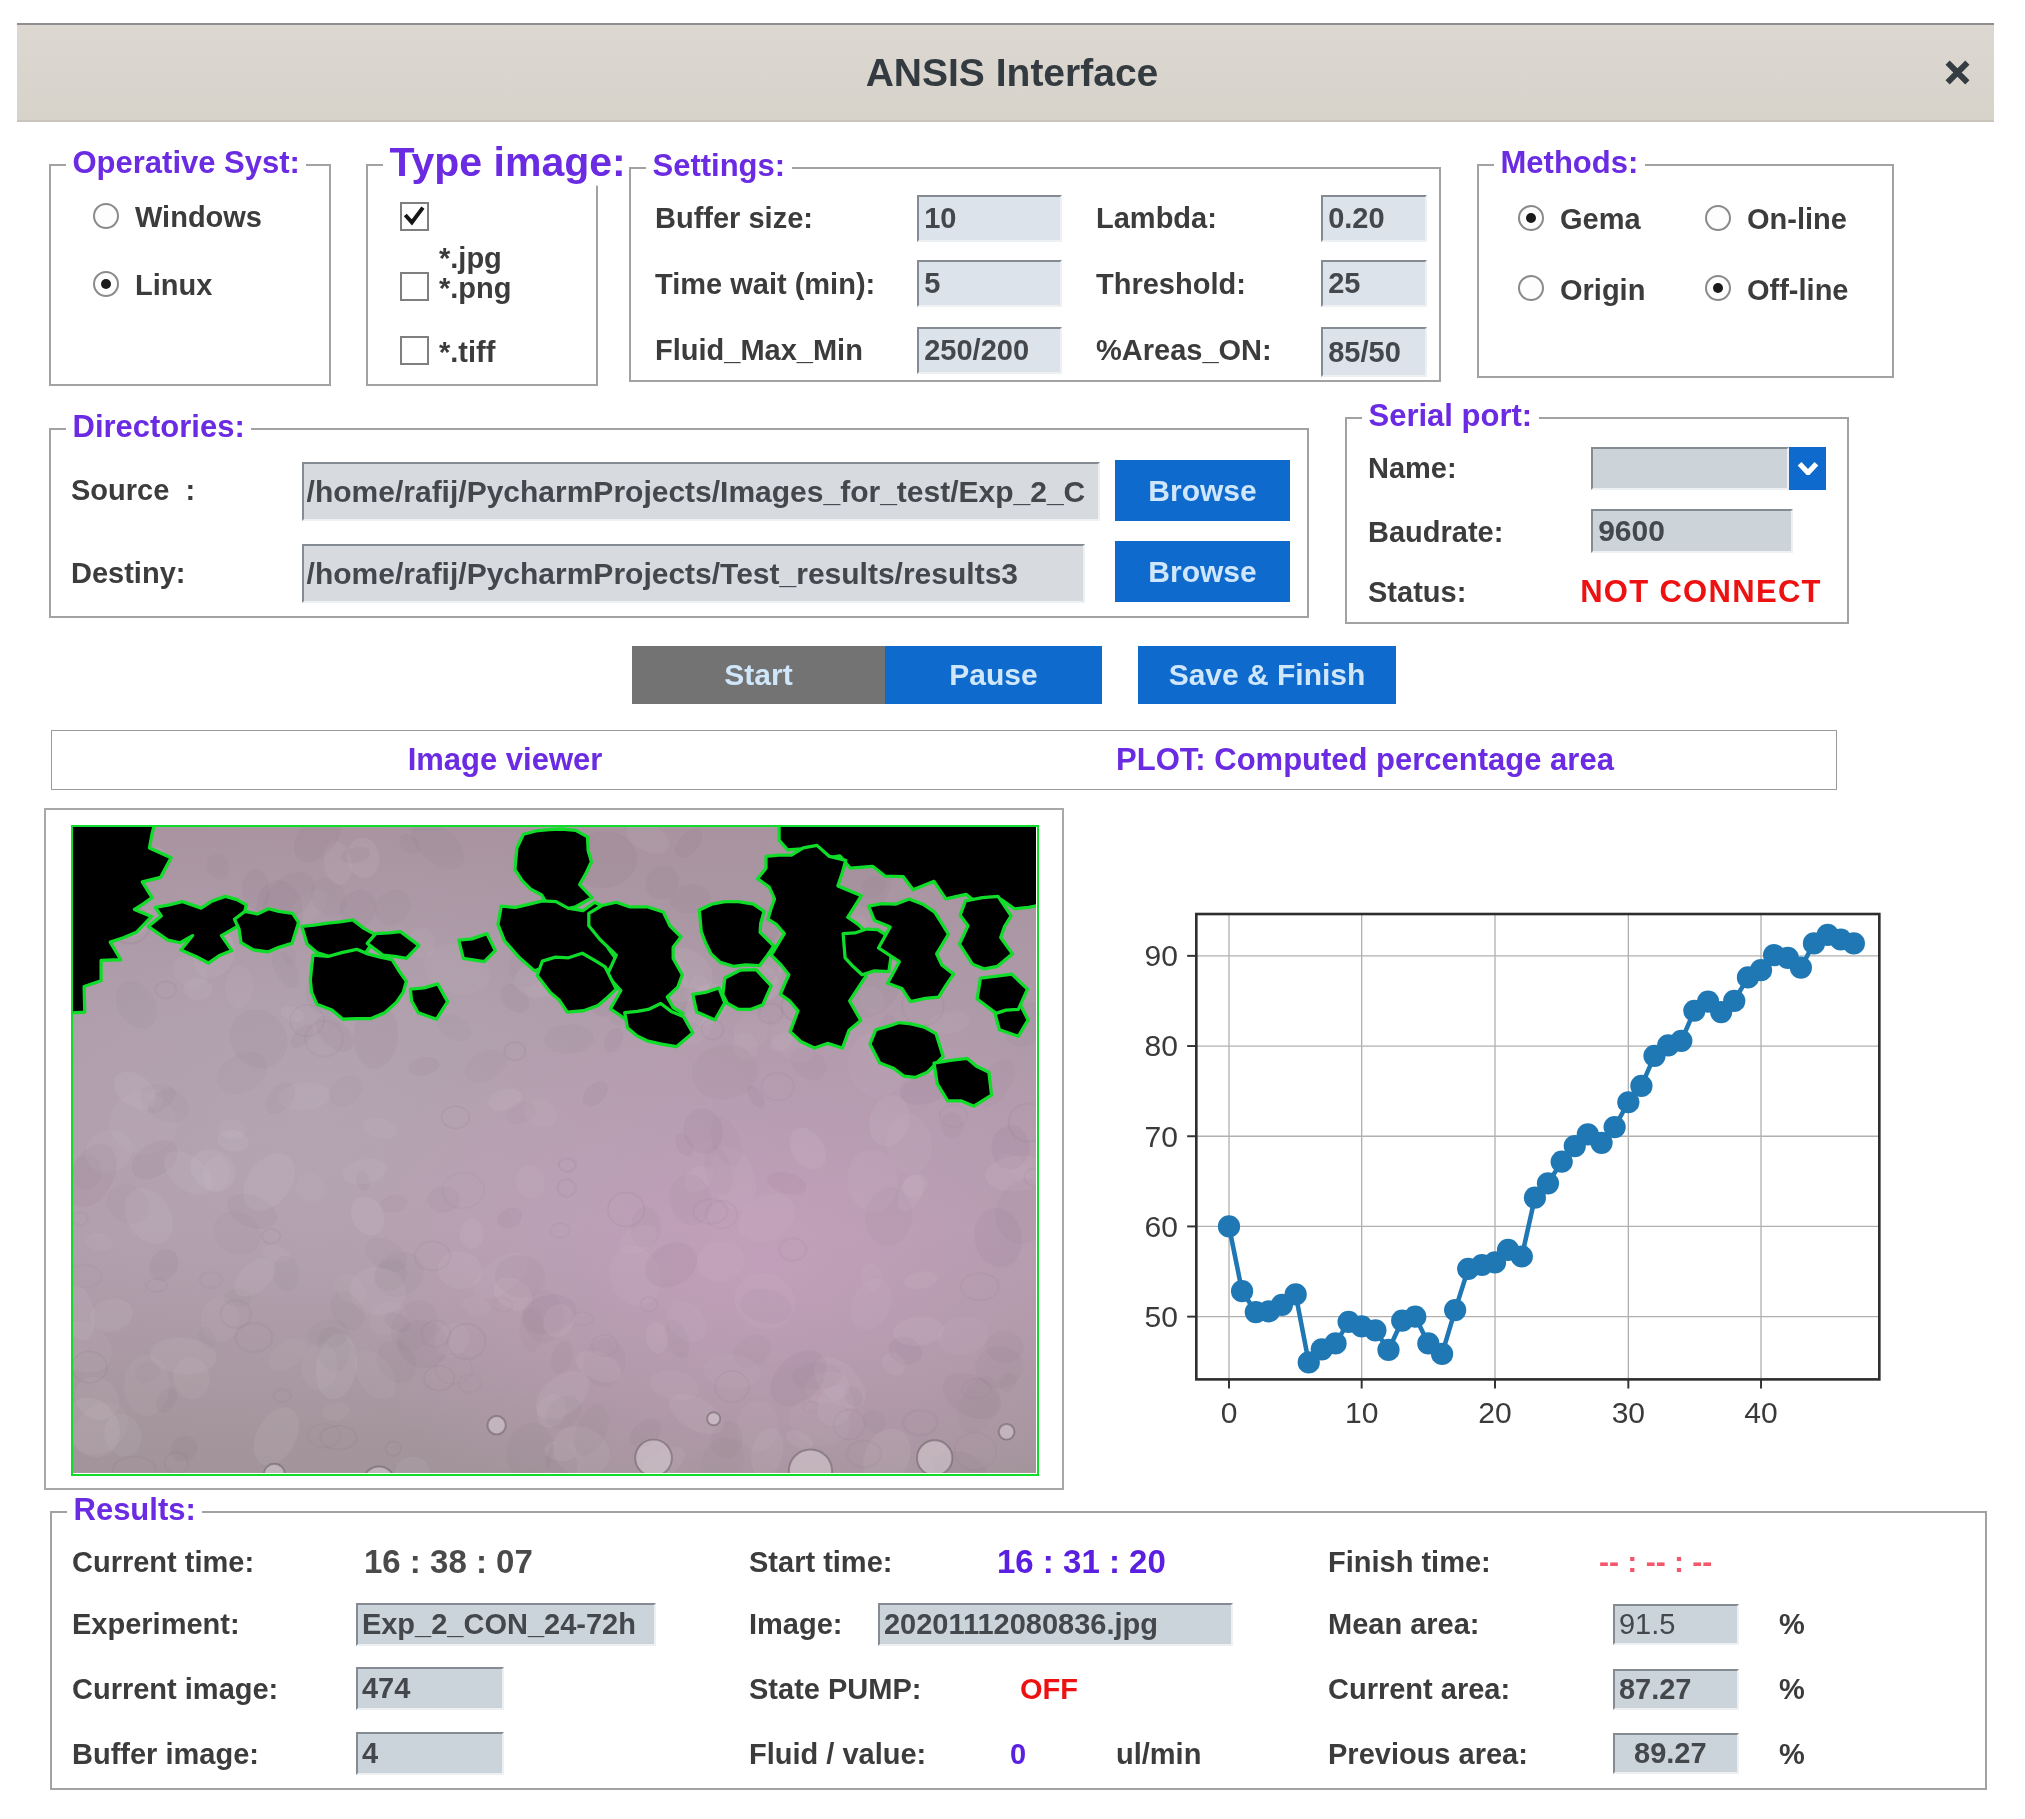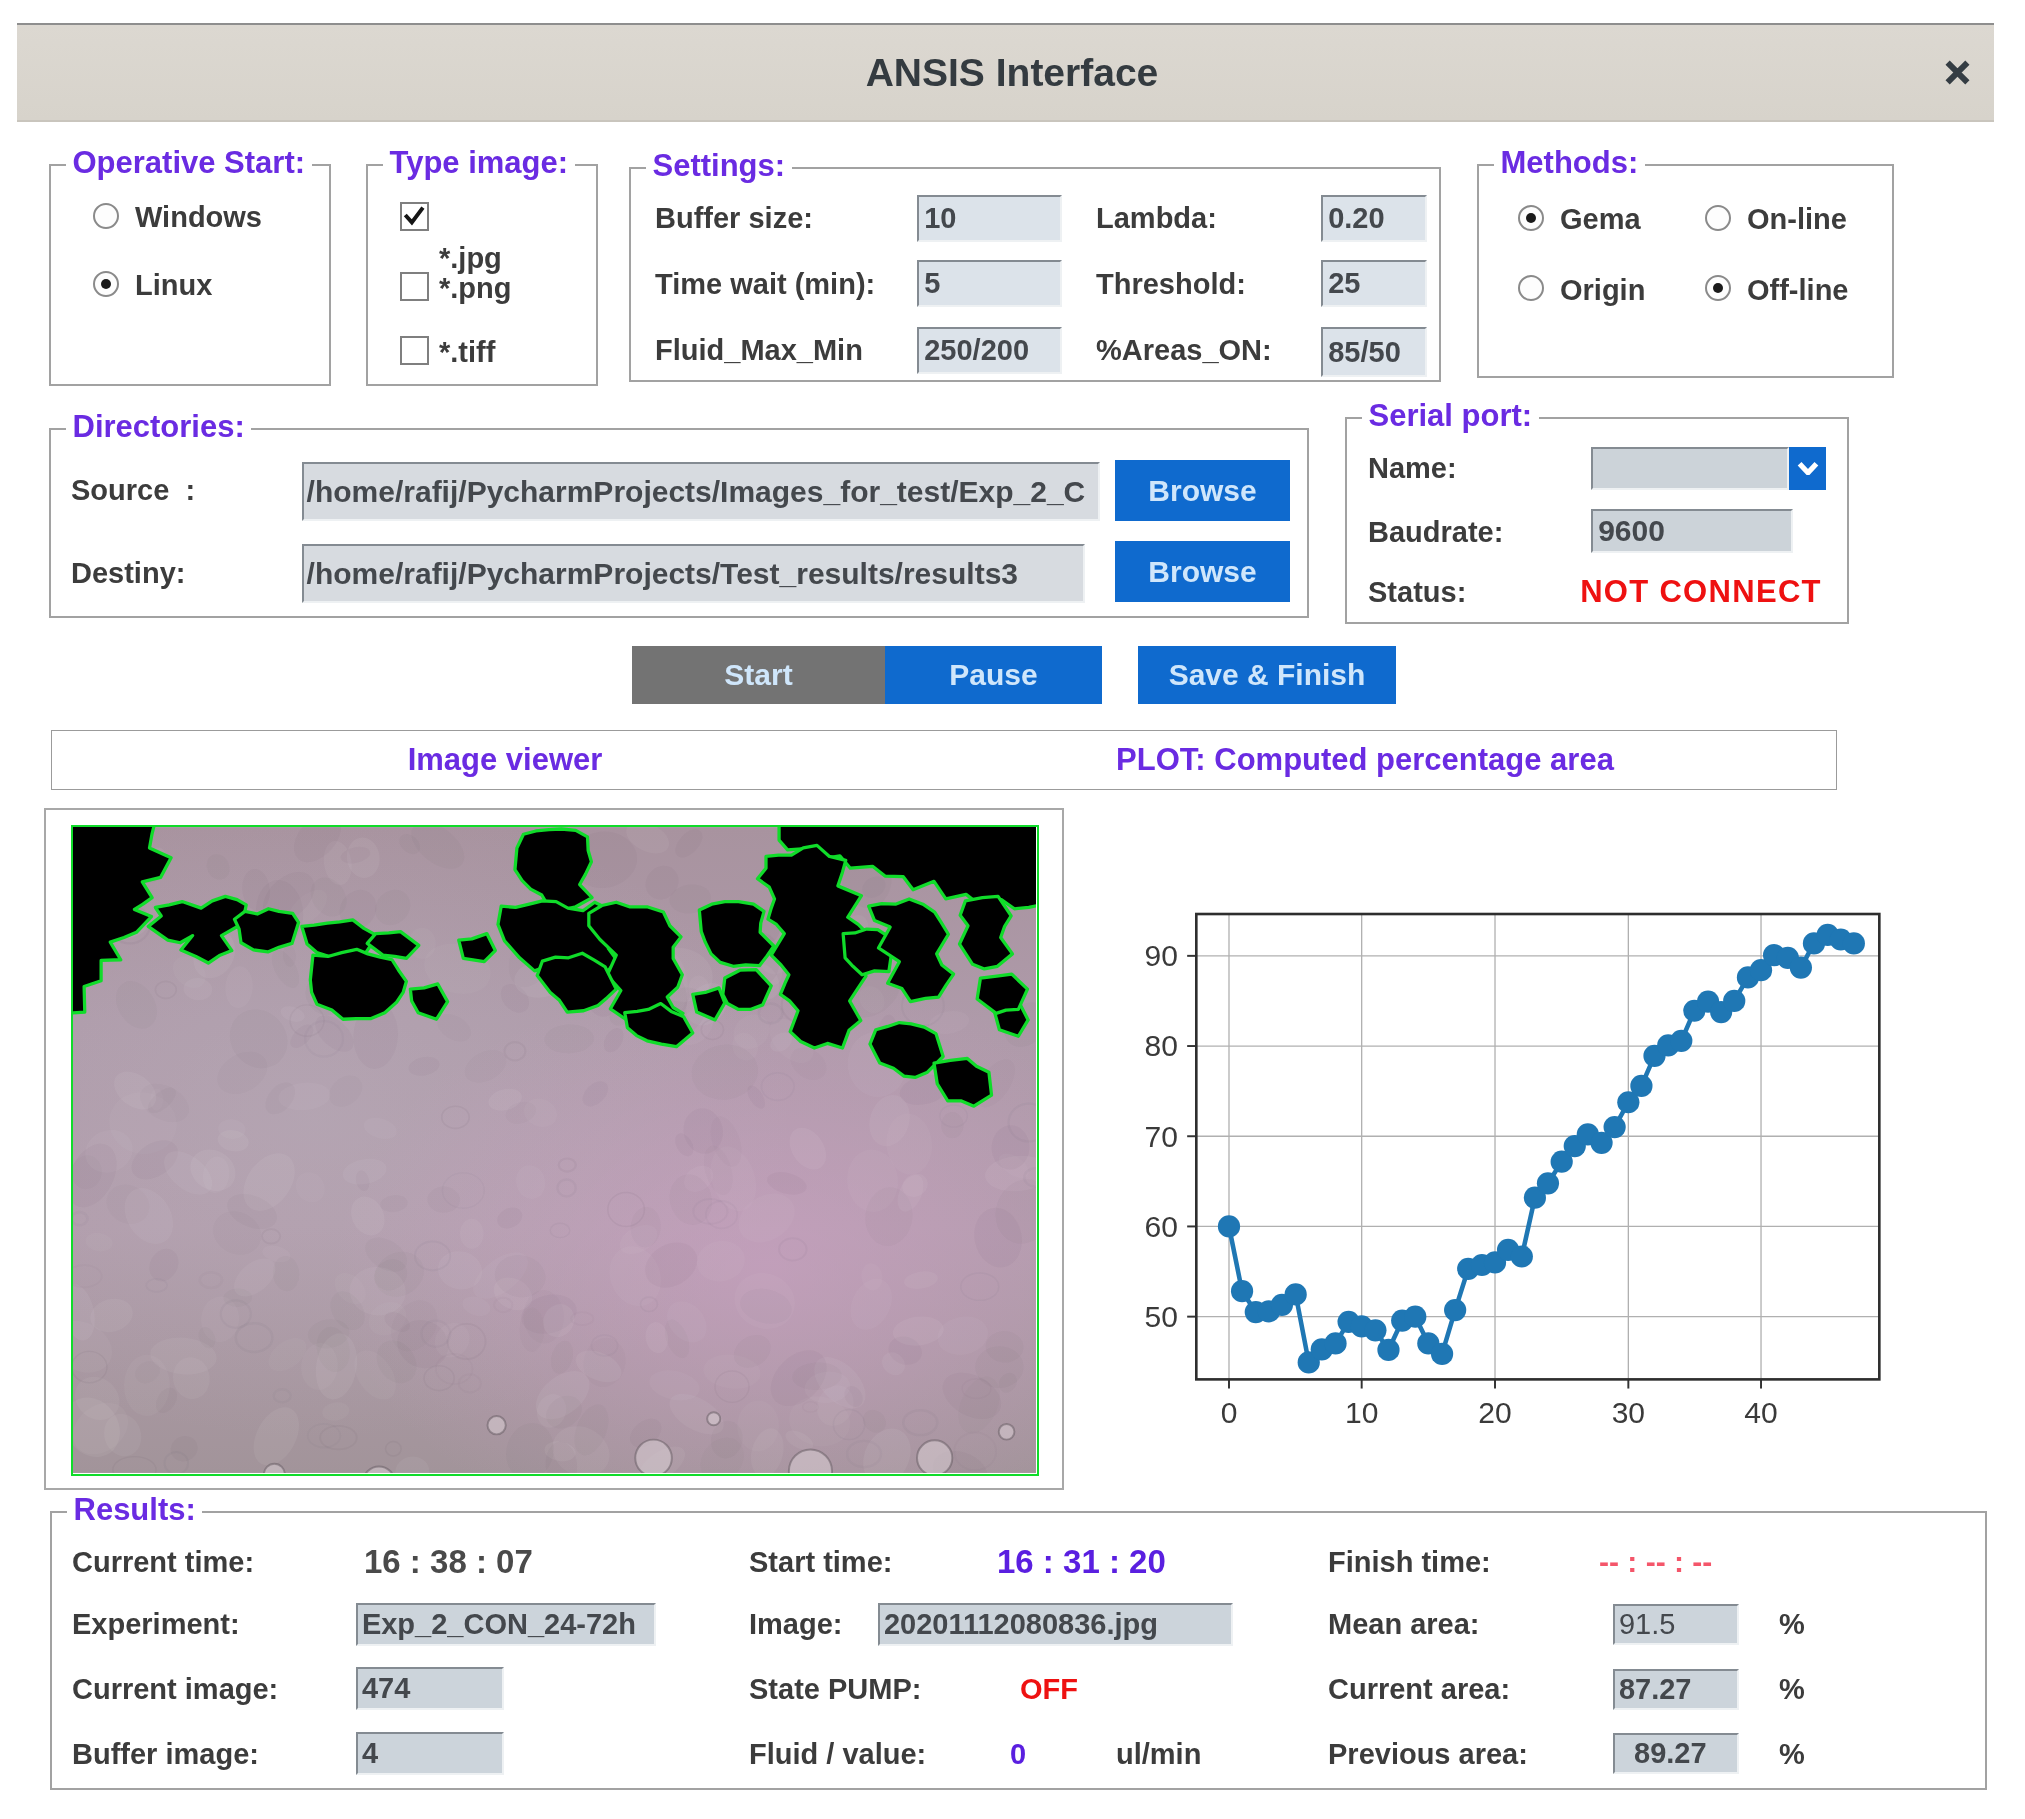--- a/index.html
+++ b/index.html
@@ -1,28 +1,28 @@
 <!DOCTYPE html>
 <html style="font-size:10.5px"><head><meta charset="utf-8"><style>html,body{margin:0;padding:0;background:#fff;}body{font-family:"Liberation Sans",sans-serif;}#root{position:relative;width:2025px;height:1819px;overflow:hidden;background:#fff;}</style></head><body>
 <div id="root">
     <div style="position:absolute;left:17px;top:23px;width:1977px;height:99px;background:linear-gradient(#dcd8d1,#d7d3cb);border-top:2.6px solid #8e8e8e;border-bottom:2px solid #c9c5bd;box-sizing:border-box;"></div>
     <div style="position:absolute;left:1012px;top:73px;transform:translate(-50%,-50%);font-size:39px;color:#343b40;font-weight:bold;white-space:nowrap;">ANSIS Interface</div>
     <svg style="position:absolute;left:1943px;top:58px;" width="29" height="29" viewBox="0 0 44 44">
       <path d="M7 7 L37 37 M37 7 L7 37" stroke="#353d43" stroke-width="9" fill="none"></path>
     </svg>
     <div style="position:absolute;left:49px;top:164px;width:282px;height:222px;box-sizing:border-box;border:2px solid #a2a2a2;"></div>
-    <div style="position:absolute;left:66px;top:164px;transform:translateY(-54%);background:#fff;padding:0 6.5px;font-size:31px;font-weight:bold;color:#6a2be2;white-space:nowrap;">Operative Start:</div>
+    <div style="position:absolute;left:66px;top:164px;transform:translateY(-54%);background:#fff;padding:0 6.5px;font-size:31px;font-weight:bold;color:#6a2be2;white-space:nowrap;">Operative Syst:</div>
     <span style="position:absolute;left:93px;top:203px;width:26px;height:26px;box-sizing:border-box;border:2px solid #8a8a8a;border-radius:50%;background:#fdfdfd;"></span>
     <div style="position:absolute;left:135px;top:217px;transform:translateY(-50%);font-size:29px;color:#3c3c3c;font-weight:bold;white-space:nowrap;">Windows</div>
     <span style="position:absolute;left:93px;top:271px;width:26px;height:26px;box-sizing:border-box;border:2px solid #8a8a8a;border-radius:50%;background:#fdfdfd;">
       <span style="position:absolute;left:50%;top:50%;width:10.5px;height:10.5px;margin:-5.2px 0 0 -5.2px;border-radius:50%;background:#1a1a1a;"></span>
     </span>
     <div style="position:absolute;left:135px;top:285px;transform:translateY(-50%);font-size:29px;color:#3c3c3c;font-weight:bold;white-space:nowrap;">Linux</div>
     <div style="position:absolute;left:366px;top:164px;width:232px;height:222px;box-sizing:border-box;border:2px solid #a2a2a2;"></div>
-    <div style="position:absolute;left:383px;top:164px;transform:translateY(-54%);background:#fff;padding:0 6.5px;font-size:31px;font-weight:bold;color:#6a2be2;white-space:nowrap;">Type image:</div>
+    <div style="position:absolute;left:383px;top:164px;transform:translateY(-54%);background:#fff;padding:0 6.5px;font-size:41px;font-weight:bold;color:#6a2be2;white-space:nowrap;">Type image:</div>
     <span style="position:absolute;left:400px;top:202px;width:29px;height:29px;box-sizing:border-box;border:2px solid #7f7f7f;background:#fff;">
       <svg width="25" height="25" viewBox="0 0 38 38" style="position:absolute;left:0px;top:0px;">
         <path d="M7 19 L15 28 L30 8" fill="none" stroke="#151515" stroke-width="6" stroke-linecap="square"></path>
       </svg>
     </span>
     <div style="position:absolute;left:439px;top:218px;transform:translateY(-50%);font-size:29px;color:#3c3c3c;font-weight:bold;white-space:nowrap;margin-top:40px;">*.jpg</div>
     <span style="position:absolute;left:400px;top:272px;width:29px;height:29px;box-sizing:border-box;border:2px solid #7f7f7f;background:#fff;"></span>
     <div style="position:absolute;left:439px;top:288px;transform:translateY(-50%);font-size:29px;color:#3c3c3c;font-weight:bold;white-space:nowrap;">*.png</div>
     <span style="position:absolute;left:400px;top:336px;width:29px;height:29px;box-sizing:border-box;border:2px solid #7f7f7f;background:#fff;"></span>
     <div style="position:absolute;left:439px;top:352px;transform:translateY(-50%);font-size:29px;color:#3c3c3c;font-weight:bold;white-space:nowrap;">*.tiff</div>

